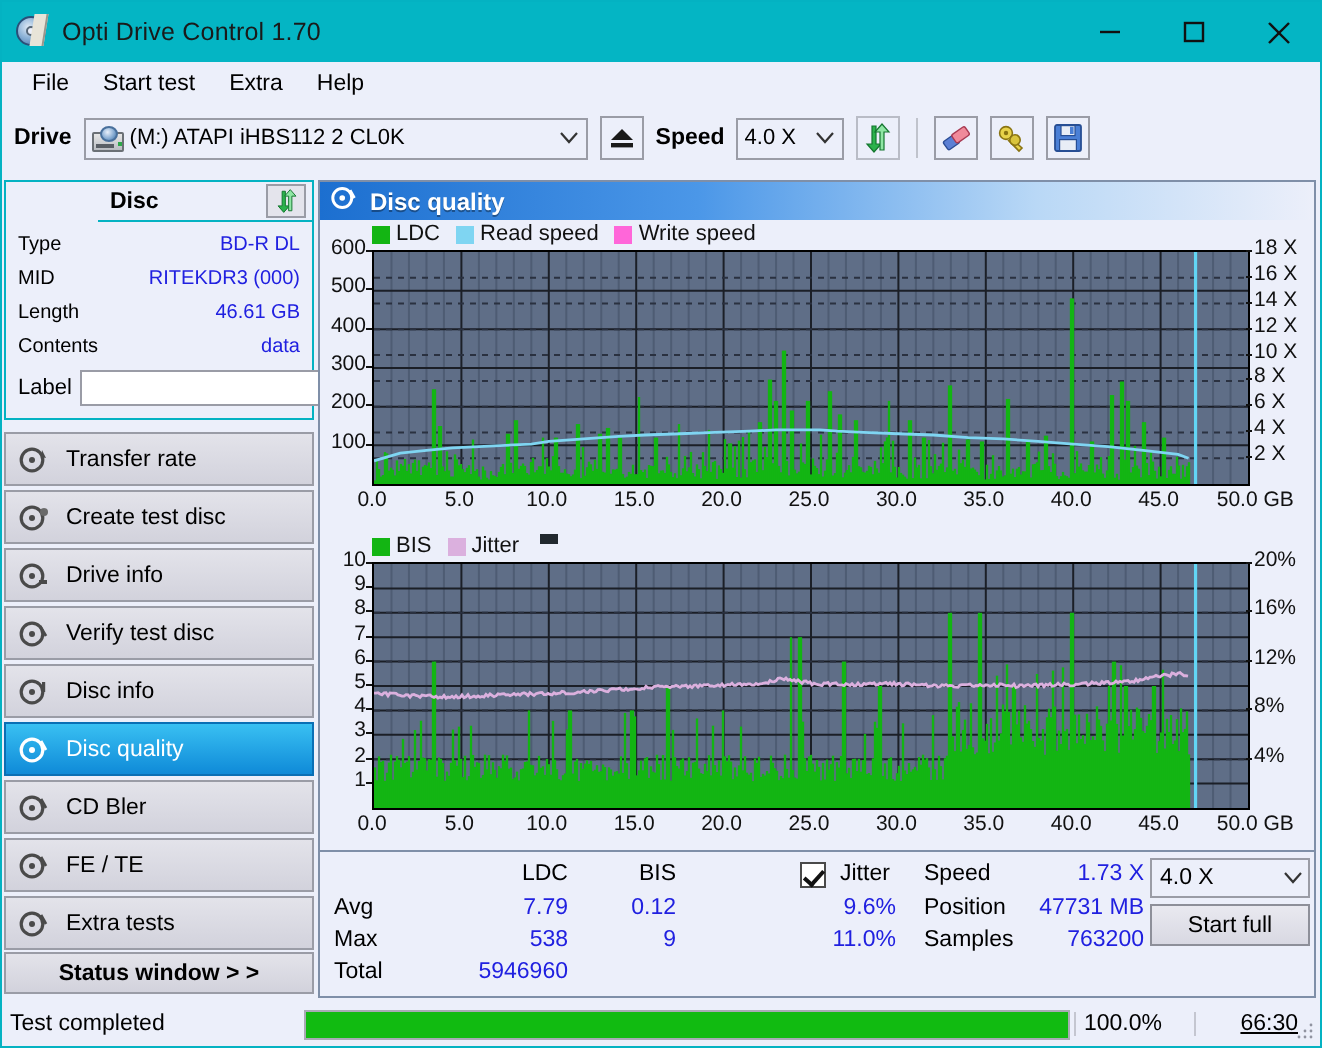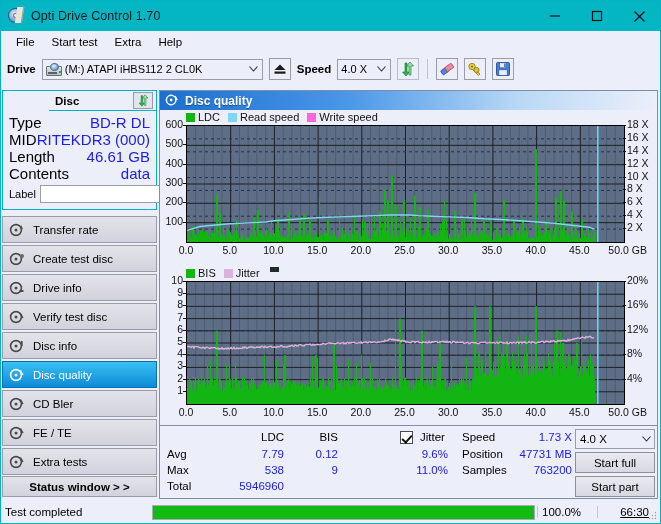--- a/index.html
+++ b/index.html
@@ -95,21 +95,21 @@
     display: flex; align-items: center;
     padding: 0 0 0 3px;
     position: relative;
     color: #000; font-size: 11px;
   }
   .combo .caret {
     width: 17px; height: 19px;
     display: flex; align-items: center; justify-content: center;
     margin-left: auto;
   }
-  #drive-combo { width: 221px; }
+  #drive-combo { width: 252px; }
   #speed-combo { width: 54px; }
   .drive-icon {
     width: 16px; height: 13px; margin-right: 3px;
     position: relative; flex: 0 0 auto;
   }
   .drive-icon .body {
     position:absolute; left:0; top:3px; width:16px; height:10px;
     background: linear-gradient(#e7e7e7, #b9bcc2);
     border: 1px solid #6b7076; border-radius: 1px;
   }
@@ -152,21 +152,21 @@
   }
   .disc-head .t { font-weight: bold; font-size: 11.5px; color:#000; }
   .sm-btn {
     width: 20px; height: 17px;
     border: 1px solid #9a9ca6; background:#e4e4ec;
     display:flex; align-items:center; justify-content:center;
   }
   .disc-rows { padding: 3px 6px 5px 6px; }
   .disc-row {
     display: flex; justify-content: space-between; align-items: center;
-    font-size: 15px; line-height: 15px; padding: 1px 0;
+    font-size: 10px; line-height: 15px; padding: 1px 0;
   }
   .disc-row .k { color: #000; }
   .disc-row .v { color: #2020e0; font-weight: normal; }
   .label-row { display:flex; align-items:center; gap:4px; padding-top:2px; }
   .label-row .k { color:#000; font-size:11px; }
   .label-input {
     flex: 1; height: 18px;
     border: 1px solid #9a9ca6; background: #fff;
     font-size: 11px; padding: 0 3px;
     font-family: "Liberation Sans", sans-serif;
@@ -1640,21 +1640,20 @@
 
     <div class="combo-sm" style="left:415px; top:3px; width:80px; height:20px;">
       <span>4.0 X</span>
       <span class="caret">
         <svg width="9" height="6" viewBox="0 0 9 6">
             <path d="M0.5 0.5 L4.5 5 L8.5 0.5" fill="none" stroke="#333" stroke-width="1.1"></path>
           </svg>
       </span>
     </div>
     <div class="btn" style="left:415px; top:26px; width:80px; height:21px;">Start full</div>
-    <div class="btn" style="left:415px; top:50px; width:80px; height:21px;">Start part</div>
   </div>
 
   <div class="statusbar">
     <span class="sb-text">Test completed</span>
     <span class="sb-prog">
       <span class="fill" id="progfill" style="width: 100%;"></span>
     </span>
     <span class="sb-pct">100.0%</span>
     <span class="sb-time">66:30</span>
     <span class="grip">

